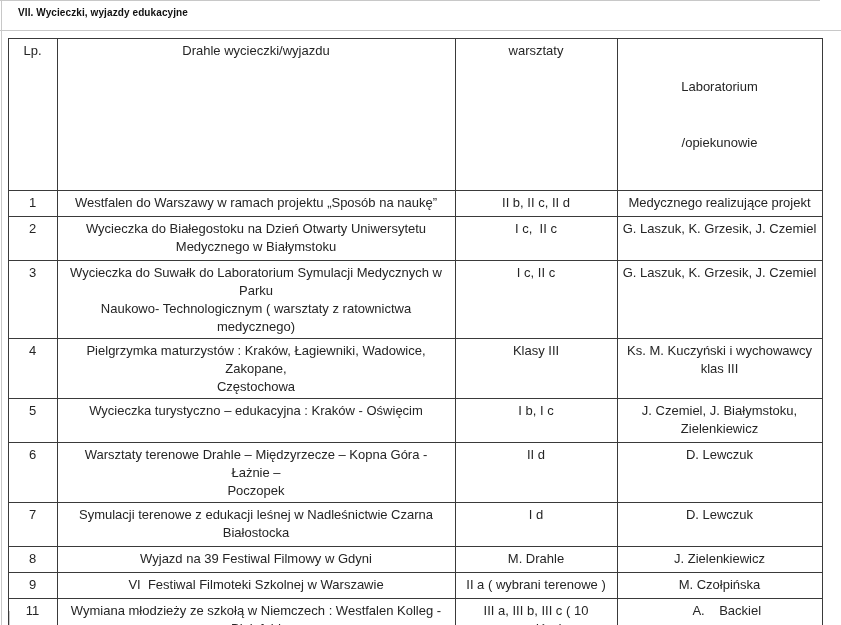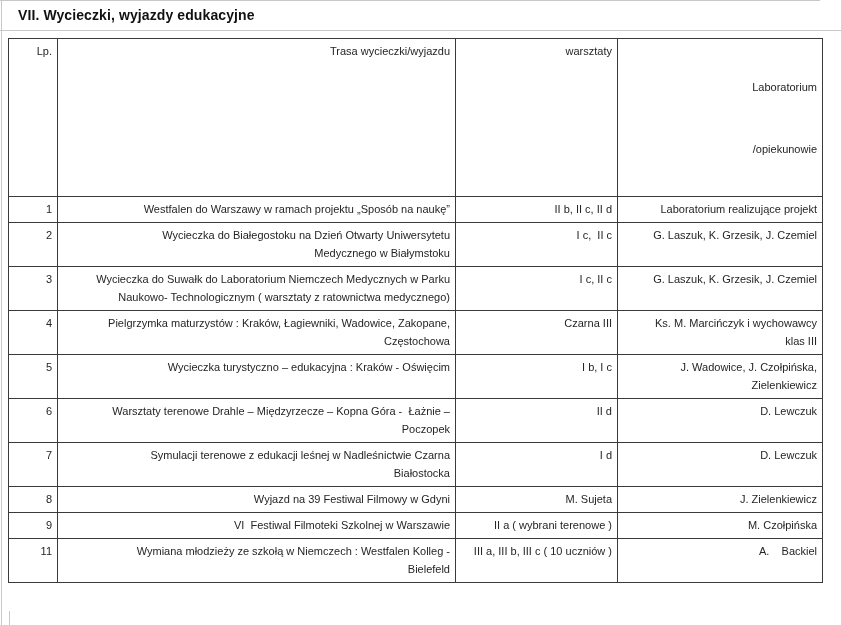--- a/index.html
+++ b/index.html
@@ -12,52 +12,52 @@
     overflow: hidden;
   }
   .frame-line { position: absolute; background: #c8c8c8; }
   #frame-top { left: 0; top: 0; width: 820px; height: 1px; }
   #frame-left { left: 1px; top: 0; width: 1px; height: 625px; }
   #title-underline { left: 0; top: 30px; width: 841px; height: 1px; }
   #frame-stub { left: 9px; top: 611px; width: 1px; height: 14px; }
 
   .page-title {
     position: absolute; left: 18px; top: 7px;
-    font-size: 14px; font-weight: bold; color: #111111;
+    font-size: 10px; font-weight: bold; color: #111111;
     letter-spacing: 0.1px;
   }
 
   table.trips {
     position: absolute; left: 8px; top: 38px;
     width: 814px;
     border-collapse: collapse;
     table-layout: fixed;
   }
   table.trips th, table.trips td {
     border: 1px solid #3a3a3a;
     vertical-align: top;
-    text-align: right;
+    text-align: center;
     font-weight: normal;
-    font-size: 11px;
+    font-size: 13px;
     line-height: 18px;
     padding: 3px 5px 2px 4px;
     white-space: pre-wrap;
     overflow: hidden;
     color: #252525;
   }
   col.c-lp   { width: 49px; }
   col.c-tr   { width: 398px; }
   col.c-uc   { width: 162px; }
   col.c-na   { width: 205px; }
 
   thead tr { height: 54px; }
   tbody tr { height: 44px; }
   tbody tr.short { height: 26px; }
 
-  .hdr-second-line { margin-top: 8px; }
+  .hdr-second-line { margin-top: 2px; }
 </style>
 </head>
 <body>
 
 <div class="frame-line" id="frame-top"></div>
 <div class="frame-line" id="frame-left"></div>
 <div class="frame-line" id="title-underline"></div>
 <div class="frame-line" id="frame-stub"></div>
 
 <div class="page-title">VII. Wycieczki, wyjazdy edukacyjne</div>
@@ -65,82 +65,82 @@
 <table class="trips">
   <colgroup>
     <col class="c-lp">
       <col class="c-tr">
       <col class="c-uc">
       <col class="c-na">
   </colgroup>
   <thead>
     <tr>
       <th>Lp.</th>
-      <th>Trasa wycieczki/wyjazdu</th>
+      <th>Drahle wycieczki/wyjazdu</th>
       <th>warsztaty</th>
       <th>
         <div>Laboratorium</div>
         <div class="hdr-second-line">/opiekunowie</div>
       </th>
     </tr>
   </thead>
   <tbody>
     <tr class="short">
       <td>1</td>
       <td>Westfalen do Warszawy w ramach projektu „Sposób na naukę”</td>
       <td>II b, II c, II d</td>
-      <td>Laboratorium realizujące projekt</td>
+      <td>Medycznego realizujące projekt</td>
     </tr>
     <tr>
       <td>2</td>
       <td>Wycieczka do Białegostoku na Dzień Otwarty Uniwersytetu
 Medycznego w Białymstoku</td>
       <td>I c,  II c</td>
       <td>G. Laszuk, K. Grzesik, J. Czemiel</td>
     </tr>
     <tr>
       <td>3</td>
-      <td>Wycieczka do Suwałk do Laboratorium Niemczech Medycznych w Parku
+      <td>Wycieczka do Suwałk do Laboratorium Symulacji Medycznych w Parku
 Naukowo- Technologicznym ( warsztaty z ratownictwa medycznego)</td>
       <td>I c, II c</td>
       <td>G. Laszuk, K. Grzesik, J. Czemiel</td>
     </tr>
     <tr>
       <td>4</td>
       <td>Pielgrzymka maturzystów : Kraków, Łagiewniki, Wadowice, Zakopane,
 Częstochowa</td>
-      <td>Czarna III</td>
-      <td>Ks. M. Marcińczyk i wychowawcy
+      <td>Klasy III</td>
+      <td>Ks. M. Kuczyński i wychowawcy
 klas III</td>
     </tr>
     <tr>
       <td>5</td>
       <td>Wycieczka turystyczno – edukacyjna : Kraków - Oświęcim</td>
       <td>I b, I c</td>
-      <td>J. Wadowice, J. Czołpińska,
+      <td>J. Czemiel, J. Białymstoku,
 Zielenkiewicz</td>
     </tr>
     <tr>
       <td>6</td>
       <td>Warsztaty terenowe Drahle – Międzyrzecze – Kopna Góra -  Łażnie –
 Poczopek</td>
       <td>II d</td>
       <td>D. Lewczuk</td>
     </tr>
     <tr>
       <td>7</td>
       <td>Symulacji terenowe z edukacji leśnej w Nadleśnictwie Czarna
 Białostocka</td>
       <td>I d</td>
       <td>D. Lewczuk</td>
     </tr>
     <tr class="short">
       <td>8</td>
       <td>Wyjazd na 39 Festiwal Filmowy w Gdyni</td>
-      <td>M. Sujeta</td>
+      <td>M. Drahle</td>
       <td>J. Zielenkiewicz</td>
     </tr>
     <tr class="short">
       <td>9</td>
       <td>VI  Festiwal Filmoteki Szkolnej w Warszawie</td>
       <td>II a ( wybrani terenowe )</td>
       <td>M. Czołpińska</td>
     </tr>
     <tr>
       <td>11</td>

